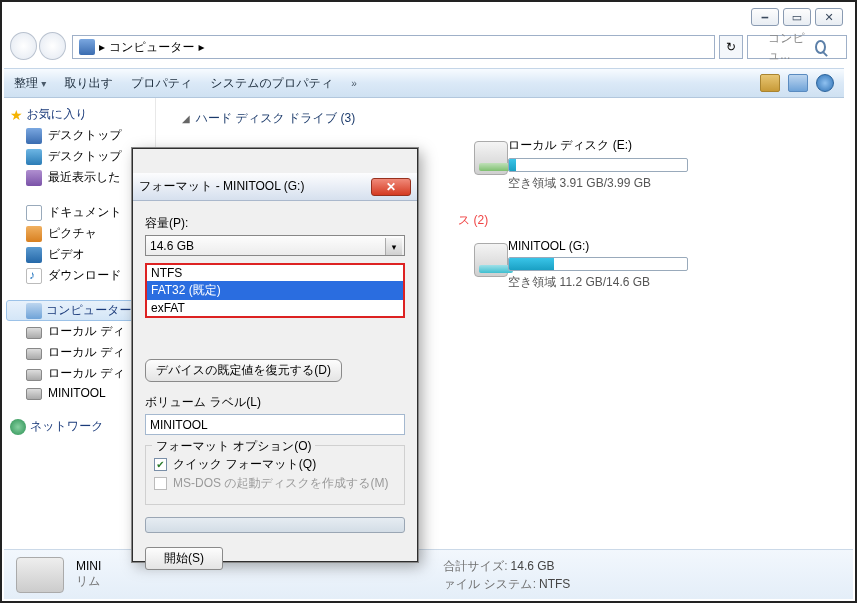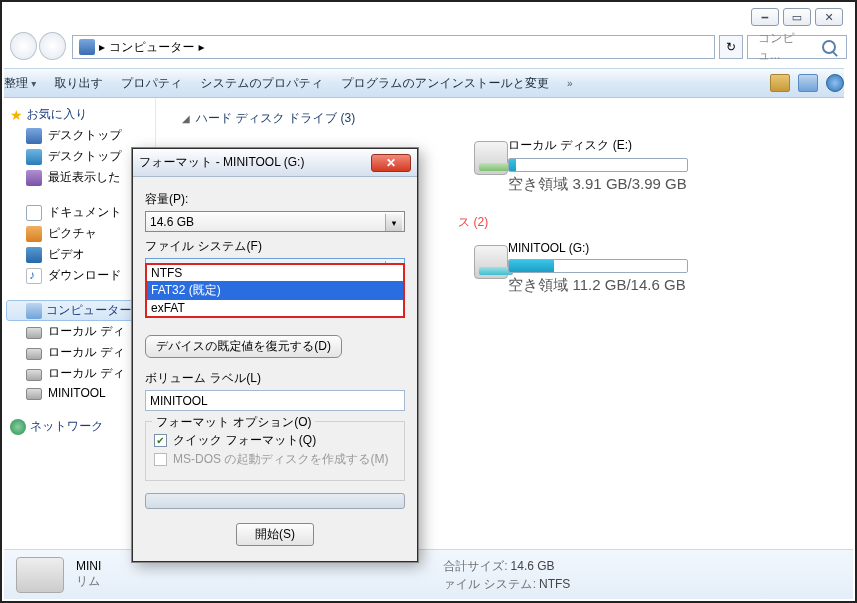--- a/index.html
+++ b/index.html
@@ -9,26 +9,26 @@
 .win-controls { position: absolute; top: 6px; right: 12px; display: flex; gap: 4px; }
 .win-btn { width: 28px; height: 18px; border: 1px solid #8a9bb2; border-radius: 3px; background: linear-gradient(#fdfdfd,#e8edf3); display: flex; align-items: center; justify-content: center; font-size: 11px; color: #3b4a5e; }
 
 
 .addr-row { position: absolute; top: 30px; left: 8px; right: 8px; height: 30px; display: flex; align-items: center; gap: 4px; }
 .nav-back { width: 58px; height: 30px; display:flex; }
 .nav-circle { width: 28px; height: 28px; border-radius: 50%; border: 1px solid #b9c2cf; background: radial-gradient(#fff,#e2e8f1); margin-right:2px; }
 .addr-bar { flex: 1; height: 24px; border: 1px solid #9fb0c8; background: #fff; display: flex; align-items: center; padding: 0 6px; gap: 4px; }
 .addr-icon { width: 16px; height: 16px; background: linear-gradient(#7aa7e0,#3a6cb0); border-radius:2px; }
 .refresh-btn { width: 24px; height: 24px; border: 1px solid #9fb0c8; background: #f4f7fb; display:flex;align-items:center;justify-content:center; }
-.search-box { width: 100px; height: 24px; border: 1px solid #9fb0c8; background: #fff; display:flex; align-items:center; padding:0 10px; gap:6px; color:#888; }
+.search-box { width: 100px; height: 24px; border: 1px solid #9fb0c8; background: #fff; display:flex; align-items:center; padding:0 20px; gap:6px; color:#888; }
 .search-icn { width:14px;height:14px;border:2px solid #5b7fa8;border-radius:50%;position:relative; }
 .search-icn:after{content:"";position:absolute;width:6px;height:2px;background:#5b7fa8;transform:rotate(45deg);bottom:-3px;right:-4px;}
 
 
-.toolbar { position: absolute; top: 66px; left: 2px; right: 11px; height: 30px; background: linear-gradient(#f7fbff,#dbe9f7,#cfe1f2); border-top:1px solid #c5d6e8; border-bottom:1px solid #b2c7dd; display:flex; align-items:center; padding: 0 0; gap: 18px; color: #1a2a3a; }
+.toolbar { position: absolute; top: 66px; left: 2px; right: 11px; height: 30px; background: linear-gradient(#f7fbff,#dbe9f7,#cfe1f2); border-top:1px solid #c5d6e8; border-bottom:1px solid #b2c7dd; display:flex; align-items:center; padding: 0 10px; gap: 18px; color: #1a2a3a; }
 .toolbar span.tb-item { cursor: default; }
 .toolbar .arrow { font-size: 10px; color:#4a5a6a; }
 .toolbar-right { margin-left:auto; display:flex; gap:8px; align-items:center; }
 .tb-icon { width:20px; height:18px;  }
 .tb-icon1 { background: linear-gradient(#e8c673,#c79a38); border:1px solid #a98430; border-radius:2px; }
 .tb-icon2 { background: linear-gradient(#bcd5ef,#6fa3d8); border:1px solid #5a8bc0; border-radius:2px; }
 .tb-icon3 { width:18px;height:18px;border-radius:50%;background:radial-gradient(#8fc1f0,#2f72b6);border:1px solid #2a629a; }
 
 
 .main { position: absolute; top: 96px; left:2px; right:2px; bottom: 52px; display:flex; background:#fff; }
@@ -62,51 +62,51 @@
 .section-hdr .tri { font-size:10px; color:#666;}
 .drives { display:flex; gap:24px; flex-wrap:wrap; padding-left: 290px;}
 .drive { display:flex; gap:0; width: 230px; padding-left: 16px; }
 .drive-icn { width:42px; height:34px; background:linear-gradient(#f4f4f4,#cfcfcf);border:1px solid #aaa;border-radius:4px;position:relative; margin-top:4px;}
 .drive-icn:before{content:"";position:absolute;bottom:3px;left:4px;width:34px;height:8px;background:linear-gradient(#bfe0b8,#7fc070);border-radius:2px;}
 .drive-icn.mini:before{background:linear-gradient(#9fe0e8,#3fbfd0);}
 .drive-body { flex:1; }
 .drive-name { margin-bottom:4px; color:#000;}
 .drive-bar { width: 180px; height:14px; border:1px solid #9ab; border-radius:2px; background:#fff; position:relative; overflow:hidden;}
 .drive-fill { height:100%; background:linear-gradient(#39c4e8,#1aa0c4);}
-.drive-sub { margin-top:3px; color:#555; font-size:15px;}
+.drive-sub { margin-top:3px; color:#555; font-size:12px;}
 .removable-hdr { margin-top:20px; margin-left:290px; color:#ef4444; font-size:14px; display:flex;gap:6px;align-items:flex-end;}
 
 
 .status { position:absolute; left:2px; right:2px; bottom:2px; height:50px; background:linear-gradient(#f2f7fd,#e4eef8); border-top:1px solid #cbd9e8; display:flex; align-items:center; padding: 4px 12px; gap:12px;}
 .status .drv-i { width:48px;height:36px;background:linear-gradient(#eee,#ccc);border:1px solid #aaa;border-radius:4px;}
 .status-cols { display:flex; gap: 60px; padding-left: 330px;}
 .status-col { color:#444; font-size:11px; line-height:1.5;}
 .status-lbl { color:#707070;}
 
 
 .dialog { position:absolute; left:130px; top:146px; width:286px; height:414px; background:#f0f0f0; border:1px solid #2e2e2e; box-shadow: 0 0 0 1px #888, 4px 4px 14px rgba(0,0,0,.35); }
-.dlg-title { height:28px; background:linear-gradient(#fdfdfe,#e9eef6,#d6e0ee); display:flex; align-items:center; padding:0 6px; border-bottom:1px solid #aab8cc;}
+.dlg-title { height:28px; background:linear-gradient(#fdfdfe,#e9eef6,#d6e0ee); display:flex; align-items:center; padding:0 6px; border-bottom:1px solid #aab8cc;margin-top:24px;}
 .dlg-title-txt { flex:1; color:#000; }
 .dlg-close { width:40px; height:18px; background:linear-gradient(#f08a7a,#d43a22); border:1px solid #97301e; border-radius:3px; display:flex;align-items:center;justify-content:center;color:#fff;font-weight:bold;font-size:12px;}
 .dlg-body { padding: 8px 12px; }
 .fld-lbl { margin: 6px 0 3px; color:#000;}
 .fld-combo { width:100%; height:21px; border:1px solid #888; background:linear-gradient(#fdfdfd,#ececec); display:flex; align-items:center; padding:0 4px; position:relative;}
 .fld-combo .dd { position:absolute; right:2px; top:2px; width:17px;height:17px;background:linear-gradient(#f5f5f5,#d0d0d0);border-left:1px solid #aaa;display:flex;align-items:center;justify-content:center;font-size:9px;}
 .combo-open { background:linear-gradient(#eef4fb,#d6e6f7); border:1px solid #6b9fd6;}
 .dropdown-list { position:absolute; left:12px; top:114px; width:260px; border:2px solid #d22; background:#fff; z-index:5;}
 .dd-opt { padding: 1px 4px; font-size:12px; color:#000;}
 .dd-opt.sel { background:#2a6de0; color:#fff;}
 .btn-restore { margin-top: 56px; height:23px; padding:0 10px; border:1px solid #8a8a8a; background:linear-gradient(#fdfdfd,#e4e4e4); border-radius:6px;}
 .fld-text { width:100%; height:21px; border:1px solid #a4b8cf; background:#fff; padding:0 4px;}
 .grp { margin-top:10px; border:1px solid #d0d0d0; padding: 8px 8px 10px; position:relative;}
 .grp-lbl { position:absolute; top:-8px; left:6px; background:#f0f0f0; padding:0 4px;}
 .chk-row { display:flex; align-items:center; gap:6px; margin:2px 0;}
 .chk { width:13px;height:13px;border:1px solid #7a8fa8;background:#fff;display:flex;align-items:center;justify-content:center;font-size:10px;color:#2a7a2a;}
 .prog { margin-top:12px; width: 260px; height:16px; border:1px solid #9aa6b4; background:linear-gradient(#e6ecf2,#d3dde6); border-radius:3px;}
-.dlg-btns { display:flex; gap:10px; justify-content:center; margin-top:14px;}
+.dlg-btns { display:flex; gap:10px; margin-top:14px;}
 .dlg-btn { height:23px; padding:0 18px; border:1px solid #8a8a8a; background:linear-gradient(#fdfdfd,#e4e4e4); border-radius:3px;}
 </style>
 </head>
 <body>
 
 <div class="win-controls">
   <div class="win-btn">🗕</div>
   <div class="win-btn">▭</div>
   <div class="win-btn">✕</div>
 </div>
@@ -127,21 +127,20 @@
     <span>コンピュ...</span>
     <div class="search-icn"></div>
   </div>
 </div>
 
 <div class="toolbar">
   <span class="tb-item"><span>整理</span> <span class="arrow">▾</span></span>
   <span class="tb-item">取り出す</span>
   <span class="tb-item">プロパティ</span>
   <span class="tb-item">システムのプロパティ</span>
-  <span class="tb-item">プログラムのアンインストールと変更</span>
   <span class="arrow">»</span>
   <div class="toolbar-right">
     <div class="tb-icon tb-icon1"></div>
     <div class="tb-icon tb-icon2"></div>
     <div class="tb-icon3"></div>
   </div>
 </div>
 
 <div class="main">
   <div class="sidebar">

